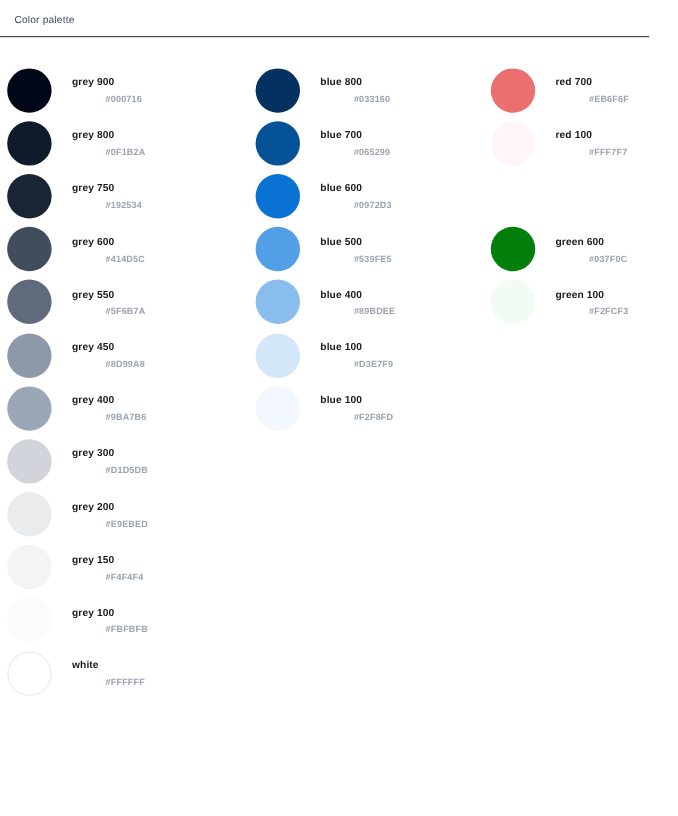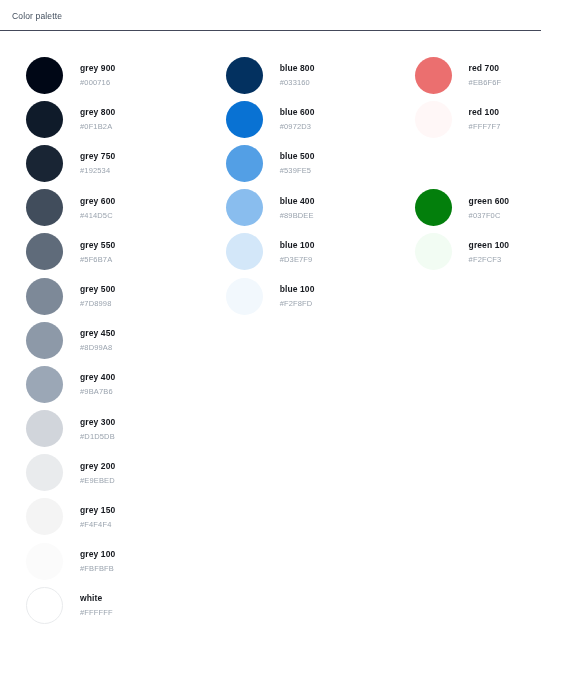--- a/index.html
+++ b/index.html
@@ -40,21 +40,21 @@
   .columns {
     display: flex;
     flex-direction: row;
     padding: 22px 0 0 0;
     align-items: flex-start;
   }
   .column {
     display: flex;
     flex-direction: column;
   }
-  .col-grey  { width: 198px; padding-left: 26px; }
+  .col-grey  { width: 198px; padding-left: 6px; }
   .col-blue  { width: 192px; padding-left: 10px; }
   .col-accent{ width: 157px; padding-left: 5px; }
 
   .swatch-row {
     display: flex;
     flex-direction: row;
     align-items: center;
     height: 44.2px;
   }
   .swatch-row.spacer {
@@ -80,24 +80,25 @@
   .swatch-name {
     font-size: 8.5px;
     font-weight: bold;
     color: #16191f;
     line-height: 12px;
     letter-spacing: 0.1px;
   }
   .swatch-hex {
     margin-top: 4px;
     font-size: 7.5px;
-    font-weight: 400;
+    font-weight: 700;
     color: #9aa3ae;
     line-height: 10px;
     letter-spacing: 0.15px;
+    margin-left: 28px;
   }
 </style>
 </head>
 <body>
 
 <div class="page">
 
   <div class="header">
     <div class="header-title">Color palette</div>
   </div>
@@ -134,27 +135,20 @@
           </div>
         </div>
         <div class="swatch-row">
           <div class="swatch-dot" style="background: rgb(95, 107, 122);"></div>
           <div class="swatch-text">
             <div class="swatch-name">grey 550</div>
             <div class="swatch-hex">#5F6B7A</div>
           </div>
         </div>
         <div class="swatch-row">
-          <div class="swatch-dot" style="background: rgb(125, 137, 152);"></div>
-          <div class="swatch-text">
-            <div class="swatch-name">grey 500</div>
-            <div class="swatch-hex">#7D8998</div>
-          </div>
-        </div>
-        <div class="swatch-row">
           <div class="swatch-dot" style="background: rgb(141, 153, 168);"></div>
           <div class="swatch-text">
             <div class="swatch-name">grey 450</div>
             <div class="swatch-hex">#8D99A8</div>
           </div>
         </div>
         <div class="swatch-row">
           <div class="swatch-dot" style="background: rgb(155, 167, 182);"></div>
           <div class="swatch-text">
             <div class="swatch-name">grey 400</div>
@@ -199,20 +193,27 @@
       </div>
     <div class="column col-blue">
         <div class="swatch-row">
           <div class="swatch-dot" style="background: rgb(3, 49, 96);"></div>
           <div class="swatch-text">
             <div class="swatch-name">blue 800</div>
             <div class="swatch-hex">#033160</div>
           </div>
         </div>
         <div class="swatch-row">
+          <div class="swatch-dot" style="background: rgb(6, 82, 153);"></div>
+          <div class="swatch-text">
+            <div class="swatch-name">blue 700</div>
+            <div class="swatch-hex">#065299</div>
+          </div>
+        </div>
+        <div class="swatch-row">
           <div class="swatch-dot" style="background: rgb(9, 114, 211);"></div>
           <div class="swatch-text">
             <div class="swatch-name">blue 600</div>
             <div class="swatch-hex">#0972D3</div>
           </div>
         </div>
         <div class="swatch-row">
           <div class="swatch-dot" style="background: rgb(83, 159, 229);"></div>
           <div class="swatch-text">
             <div class="swatch-name">blue 500</div>

